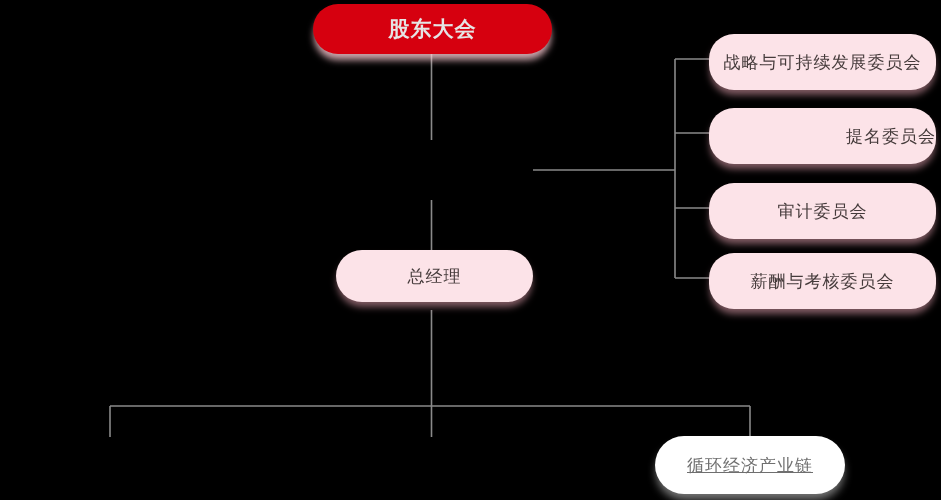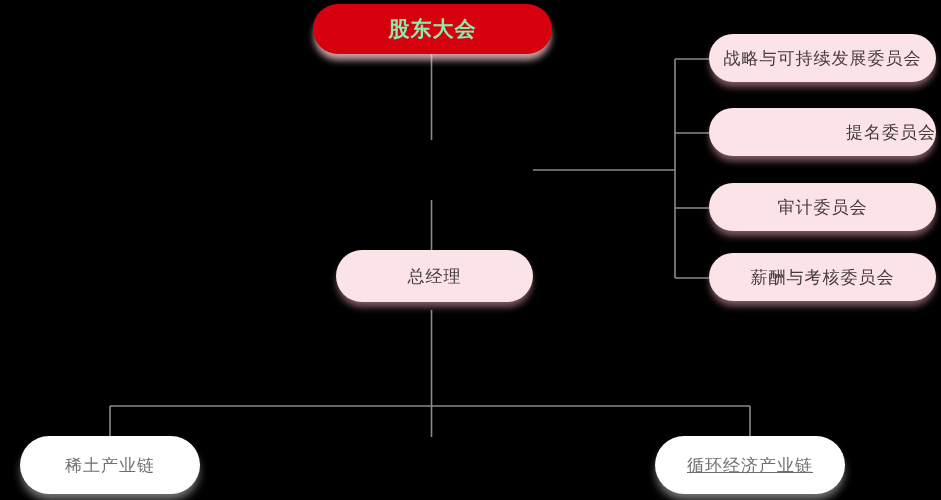--- a/index.html
+++ b/index.html
@@ -32,35 +32,35 @@
     align-items: center;
     justify-content: center;
     text-align: center;
     letter-spacing: 1px;
     box-sizing: border-box;
   }
   .node-root {
     left: 313px; top: 4px; width: 239px; height: 50px;
     background: #d6000f;
     border-radius: 25px;
-    color: #86efac;
+    color: #e5e5e5;
     font-size: 21px;
     font-weight: bold;
     box-shadow: 0 7px 7px -1px rgba(255, 205, 214, 0.8);
   }
   .node-pink {
     background: #fce3e8;
     color: #453b3b;
     font-size: 17px;
     box-shadow: 0 6px 7px -1px rgba(233, 165, 180, 0.55);
   }
   .node-board   { left: 336px; top: 140px; width: 197px; height: 60px; border-radius: 30px; }
   .node-gm      { left: 336px; top: 250px; width: 197px; height: 52px; border-radius: 30px; }
   .node-committee {
-    left: 709px; width: 227px; height: 48px; border-radius: 25px;
+    left: 709px; width: 227px; height: 56px; border-radius: 25px;
   }
   .node-committee-0 { top: 34px; }
   .node-committee-1 { top: 108px; justify-content: flex-end; }
   .node-committee-2 { top: 183px; }
   .node-committee-3 { top: 253px; }
   .node-white {
     top: 436px; height: 58px; border-radius: 29px;
     background: #ffffff;
     color: #6f6f6f;
     font-size: 17px;
@@ -113,20 +113,17 @@
   <div class="node node-pink node-committee node-committee-1">
     <span>提名委员会</span>
   </div>
   <div class="node node-pink node-committee node-committee-3">
     <span>薪酬与考核委员会</span>
   </div>
   <div class="node node-pink node-committee node-committee-2">
     <span>审计委员会</span>
   </div>
 
-  <div class="node node-white node-chain-0">
-    <span>稀土产业链</span>
-  </div>
   <div class="node node-white node-chain-2">
     <span>循环经济产业链</span>
   </div>
 
 </div>
 
 </body></html>

